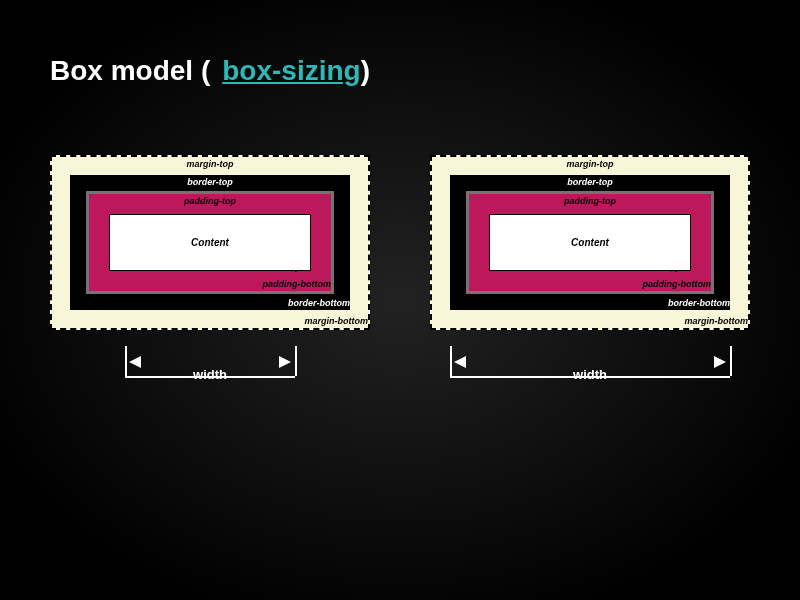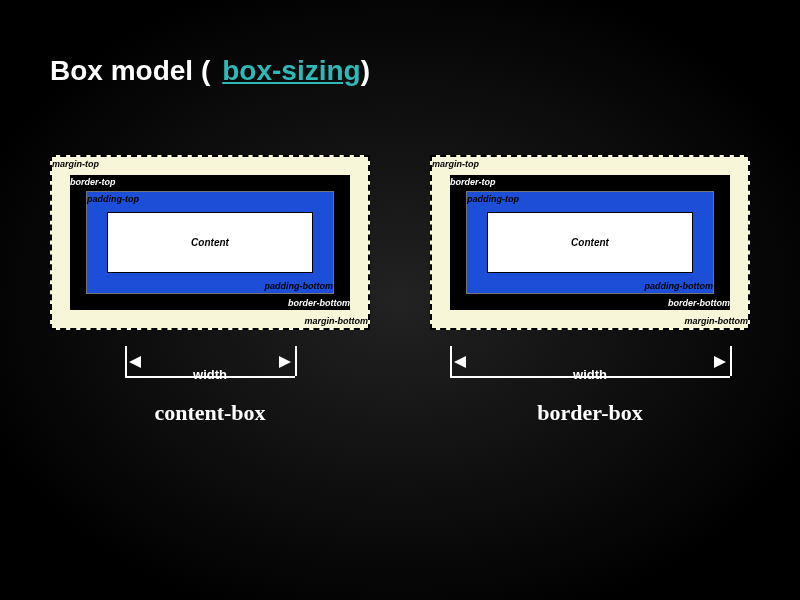--- a/index.html
+++ b/index.html
@@ -51,44 +51,44 @@
   }
   .border-layer {
     position: absolute;
     top: 18px; bottom: 18px; left: 18px; right: 18px;
     background: #000;
     color: #fff;
   }
   .padding-layer {
     position: absolute;
     top: 16px; bottom: 16px; left: 16px; right: 16px;
-    background: #1d4ed8;
+    background: #be185d;
     color: #000;
-    border: 1px solid #737373;
+    border: 3px solid #737373;
   }
   .content-layer {
     position: absolute;
     top: 20px; bottom: 20px; left: 20px; right: 20px;
     background: #fff;
     border: 1px solid #000;
     display: flex;
     align-items: center;
     justify-content: center;
     font-size: 10px;
     font-style: italic;
     font-weight: bold;
   }
   .lbl {
     position: absolute;
     font-size: 9px;
     font-weight: bold;
     font-style: italic;
     white-space: nowrap;
   }
-  .h-top    { top: 2px; left: 0; right: 0; }
+  .h-top    { top: 2px; left: 0; right: 0; text-align: center; }
   .h-bottom { bottom: 2px; left: 0; right: 0; text-align: right; }
   .v-left   { left: 8px; top: 50%; transform: translateY(-50%) rotate(-90deg); transform-origin: center; }
   .v-right  { right: 8px; top: 50%; transform: translateY(-50%) rotate(90deg); transform-origin: center; }
 
   .border-layer > .h-top, .border-layer > .h-bottom { color:#fff; }
   .border-layer > .v-left, .border-layer > .v-right { color:#fff; }
 
   .bracket-row {
     position: absolute;
     top: 345px;
@@ -221,18 +221,14 @@
     <div class="bracket-box">
       <div class="tick" style="left:20px"></div>
       <div class="tick" style="left:300px"></div>
       <div class="bracket" style="left:20px;width:280px"></div>
       <div class="arrow-l" style="left:24px"></div>
       <div class="arrow-r" style="left:284px"></div>
       <div class="width-label">width</div>
     </div>
   </div>
 
-  <div class="captions">
-    <div class="caption">content-box</div>
-    <div class="caption">border-box</div>
-  </div>
 
 </div>
 
 </body></html>

